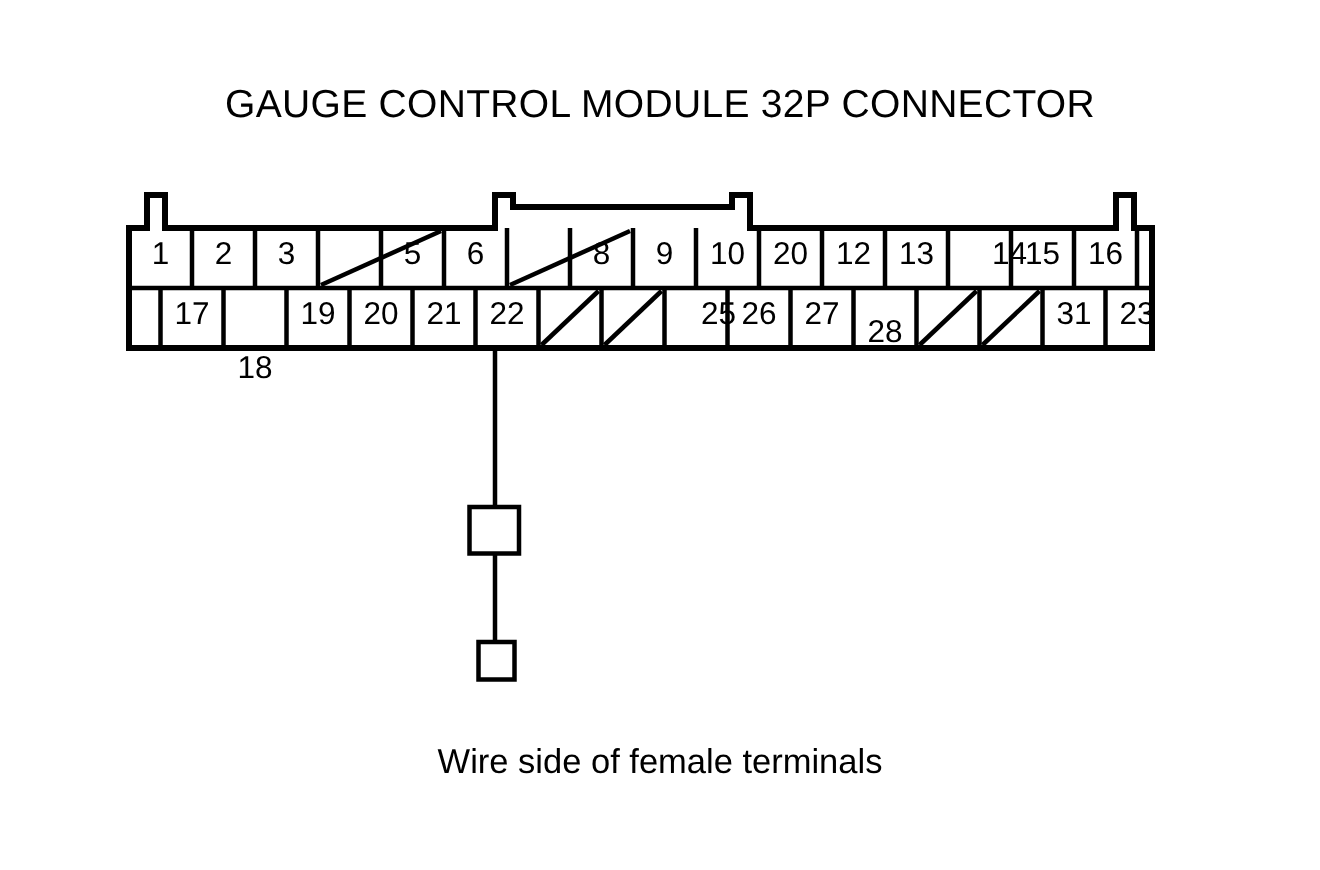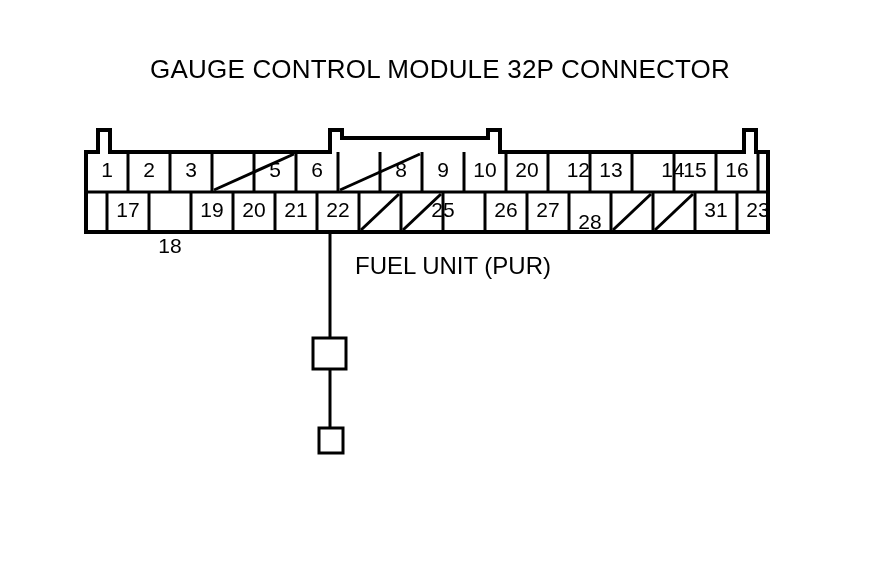--- a/index.html
+++ b/index.html
@@ -181,51 +181,51 @@
     <div class="pin-label" style="left:44px;  top:25px; width:42px;">2</div>
     <div class="pin-label" style="left:86px;  top:25px; width:42px;">3</div>
     <div class="pin-label" style="left:128px; top:25px; width:42px;"></div>
     <div class="pin-label" style="left:170px; top:25px; width:42px;">5</div>
     <div class="pin-label" style="left:212px; top:25px; width:42px;">6</div>
     <div class="pin-label" style="left:254px; top:25px; width:42px;"></div>
     <div class="pin-label" style="left:296px; top:25px; width:42px;">8</div>
     <div class="pin-label" style="left:338px; top:25px; width:42px;">9</div>
     <div class="pin-label" style="left:380px; top:25px; width:42px;">10</div>
     <div class="pin-label" style="left:422px; top:25px; width:42px;">20</div>
-    <div class="pin-label" style="left:464px; top:25px; width:42px;text-align:right;">12</div>
+    <div class="pin-label" style="left:464px; top:25px; width:42px;">12</div>
     <div class="pin-label" style="left:506px; top:25px; width:42px;">13</div>
     <div class="pin-label" style="left:548px; top:25px; width:42px;padding-left:20px;">14</div>
     <div class="pin-label" style="left:590px; top:25px; width:42px;">15</div>
     <div class="pin-label" style="left:632px; top:25px; width:42px;">16</div>
 
     <div class="pin-label" style="left:23px;  top:65px; width:42px;">17</div>
     <div class="pin-label" style="left:65px;  top:65px; width:42px;margin-top:36px;">18</div>
     <div class="pin-label" style="left:107px; top:65px; width:42px;">19</div>
     <div class="pin-label" style="left:149px; top:65px; width:42px;">20</div>
     <div class="pin-label" style="left:191px; top:65px; width:42px;">21</div>
     <div class="pin-label" style="left:233px; top:65px; width:42px;">22</div>
     <div class="pin-label" style="left:275px; top:65px; width:42px;"></div>
     <div class="pin-label" style="left:317px; top:65px; width:42px;"></div>
-    <div class="pin-label" style="left:338px; top:65px; width:42px;">25</div>
+    <div class="pin-label" style="left:374px; top:65px; width:42px;">25</div>
     <div class="pin-label" style="left:401px; top:65px; width:42px;">26</div>
     <div class="pin-label" style="left:443px; top:65px; width:42px;">27</div>
     <div class="pin-label" style="left:485px; top:77px; width:42px;text-align:center;">28</div>
     <div class="pin-label" style="left:527px; top:65px; width:42px;"></div>
     <div class="pin-label" style="left:569px; top:65px; width:42px;"></div>
     <div class="pin-label" style="left:611px; top:65px; width:42px;">31</div>
     <div class="pin-label" style="left:653px; top:65px; width:42px;">23</div>
   </div>
 
   <svg id="wire-layer" viewBox="0 0 880 580">
 
     <line x1="330" y1="234" x2="330" y2="338" stroke="#000000" stroke-width="3"></line>
 
     <rect x="313" y="338" width="33" height="31" fill="#ffffff" stroke="#000000" stroke-width="3"></rect>
 
     <line x1="330" y1="369" x2="330" y2="428" stroke="#000000" stroke-width="3"></line>
 
     <rect x="319" y="428" width="24" height="25" fill="#ffffff" stroke="#000000" stroke-width="3"></rect>
   </svg>
 
-  <div class="wire-label">FUEL UNIT (PUR)</div>
-
+
+  <div class="caption">Wire side of female terminals</div>
 
 </div>
 
 </body></html>

